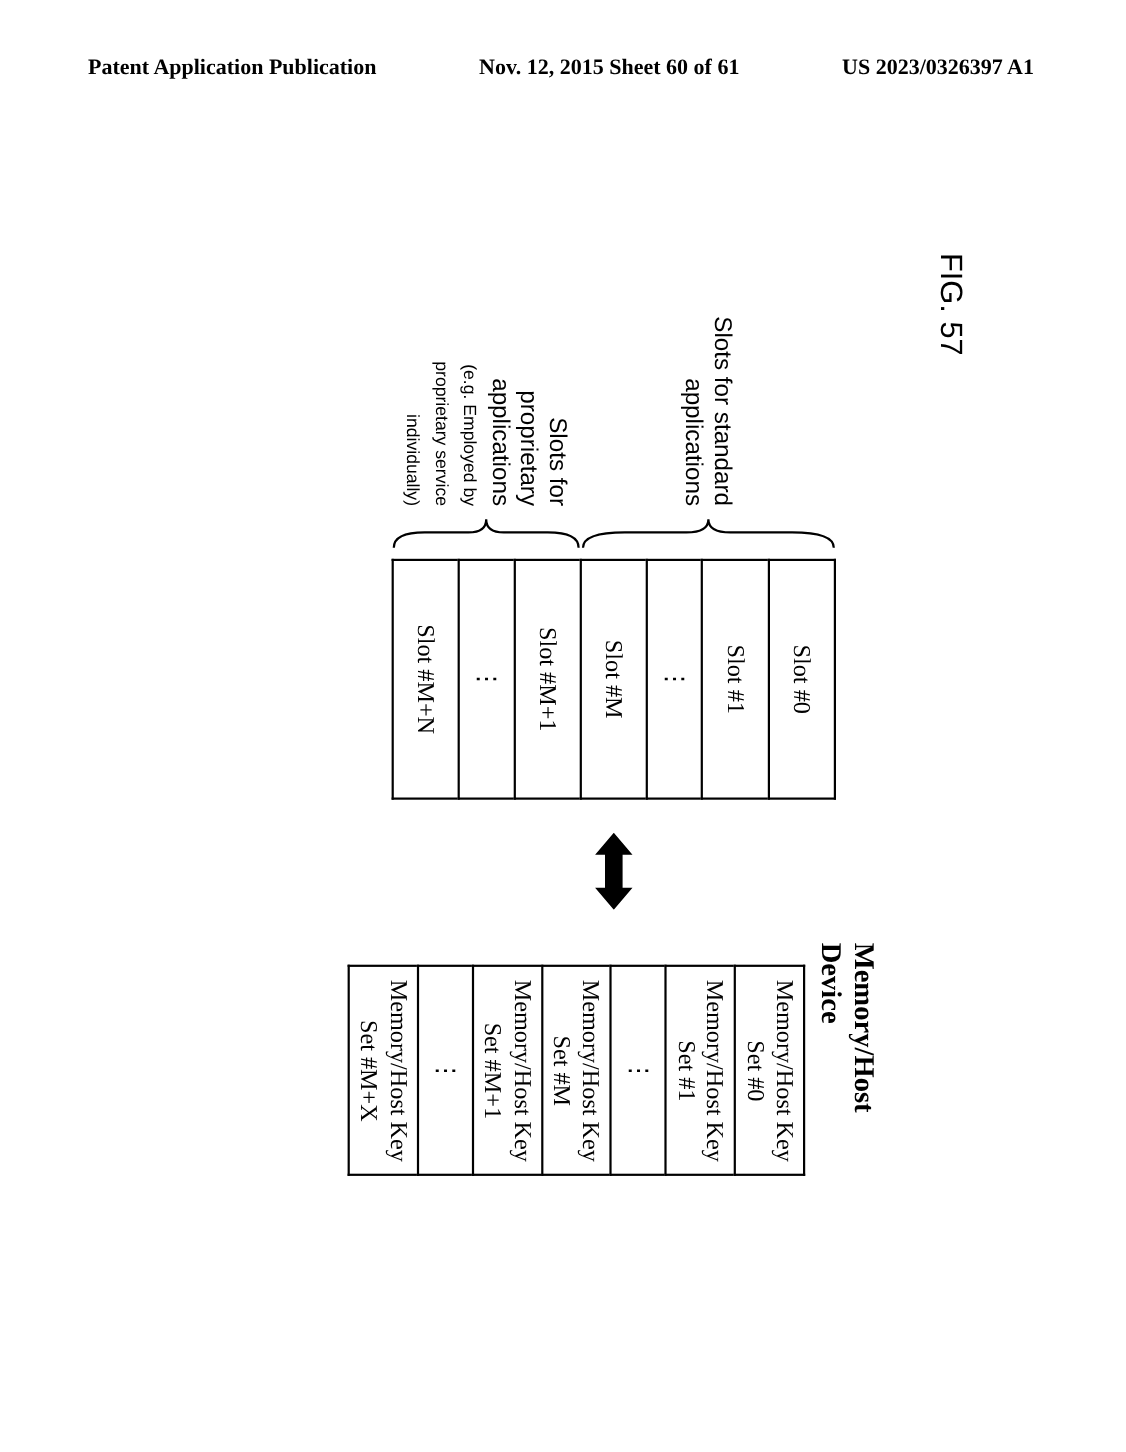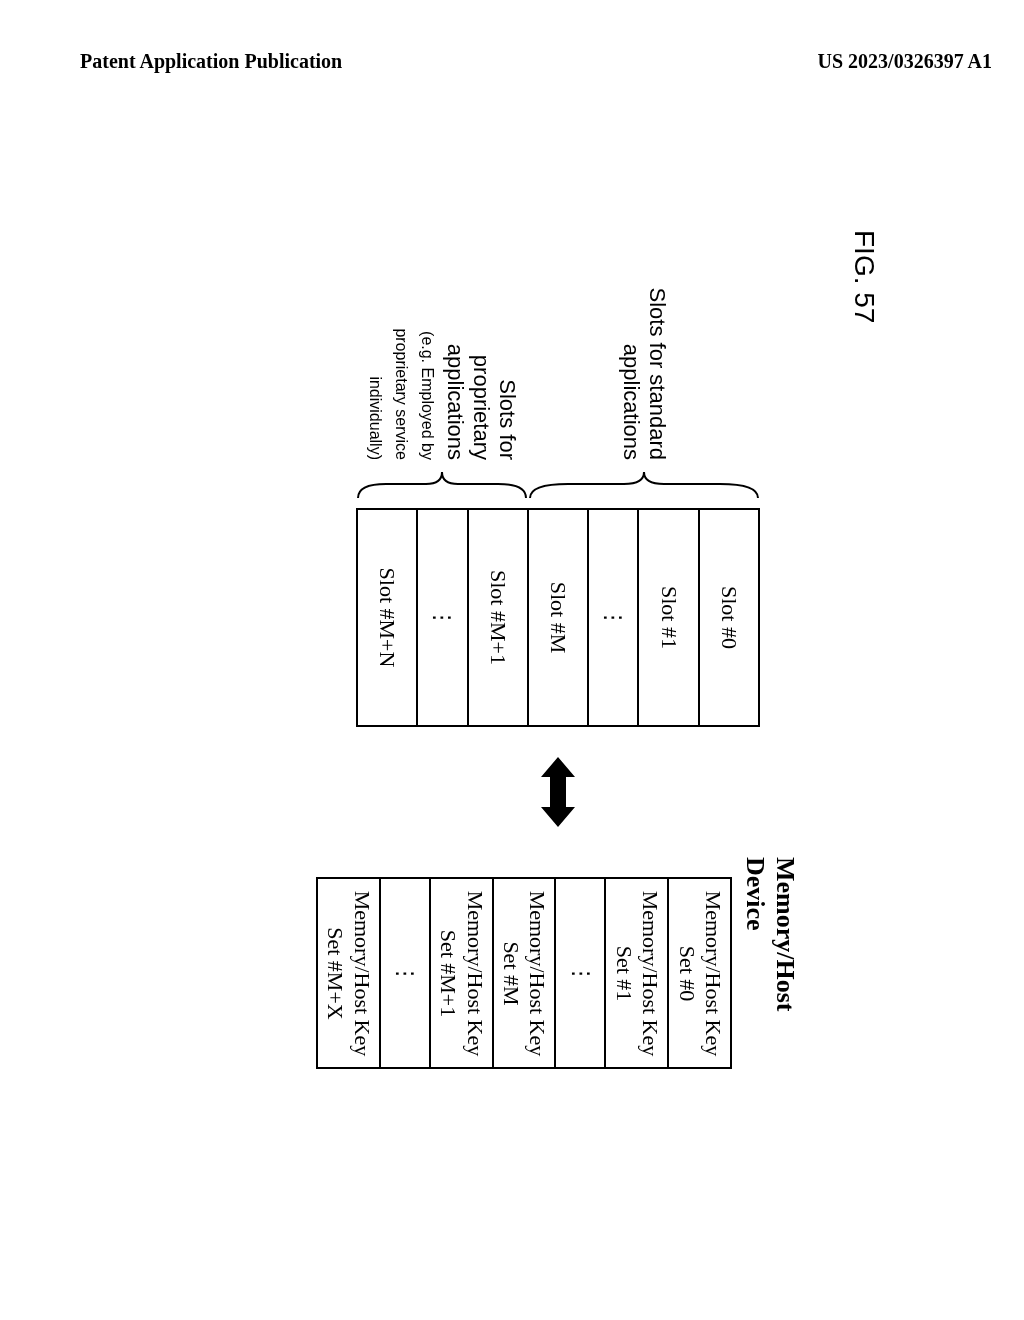--- a/index.html
+++ b/index.html
@@ -10,21 +10,21 @@
     body {
       width: 1024px;
       height: 1320px;
       background: white;
       font-family: "Times New Roman", serif;
       position: relative;
     }
     .header {
       display: flex;
       justify-content: space-between;
-      padding: 50px 32px 20px 80px;
+      padding: 50px 84px 20px 80px;
       font-size: 20px;
       font-weight: bold;
     }
     .diagram-container {
       transform: rotate(90deg);
       transform-origin: center center;
       position: absolute;
       top: 350px;
       left: 80px;
       width: 860px;
@@ -127,20 +127,21 @@
     }
     .key-h50 {
       height: 50px;
     }
   </style>
 </head>
 <body>
 
 <div class="header">
   <span>Patent Application Publication</span>
+  <span>Nov. 12, 2015  Sheet 60 of 61</span>
   <span>US 2023/0326397 A1</span>
 </div>
 
 <div class="diagram-container">
   <div class="fig-label">FIG. 57</div>
 
   <div class="tables-area">
 
     <div class="left-section">
       <div class="brackets-col">

